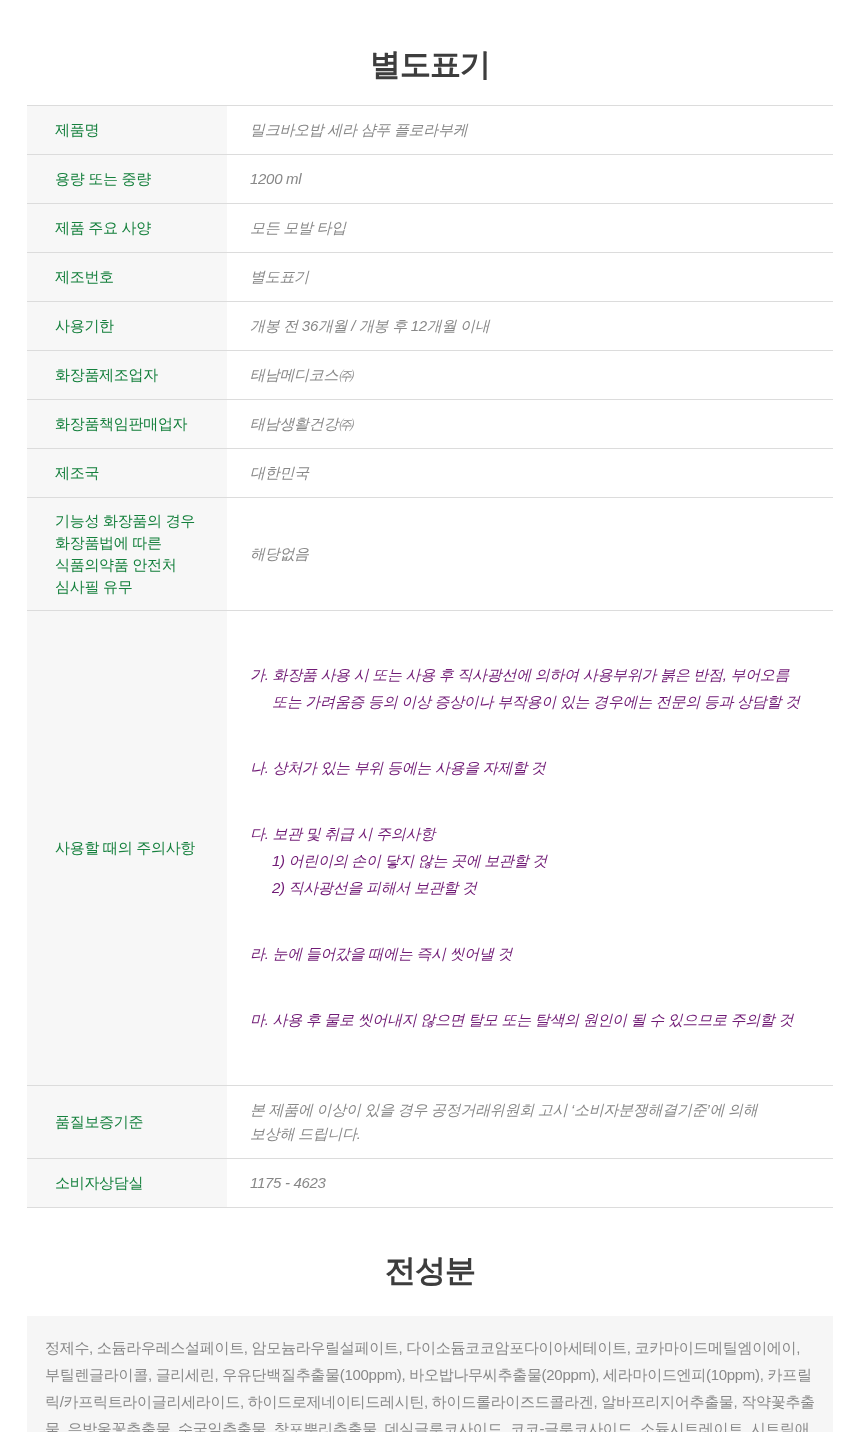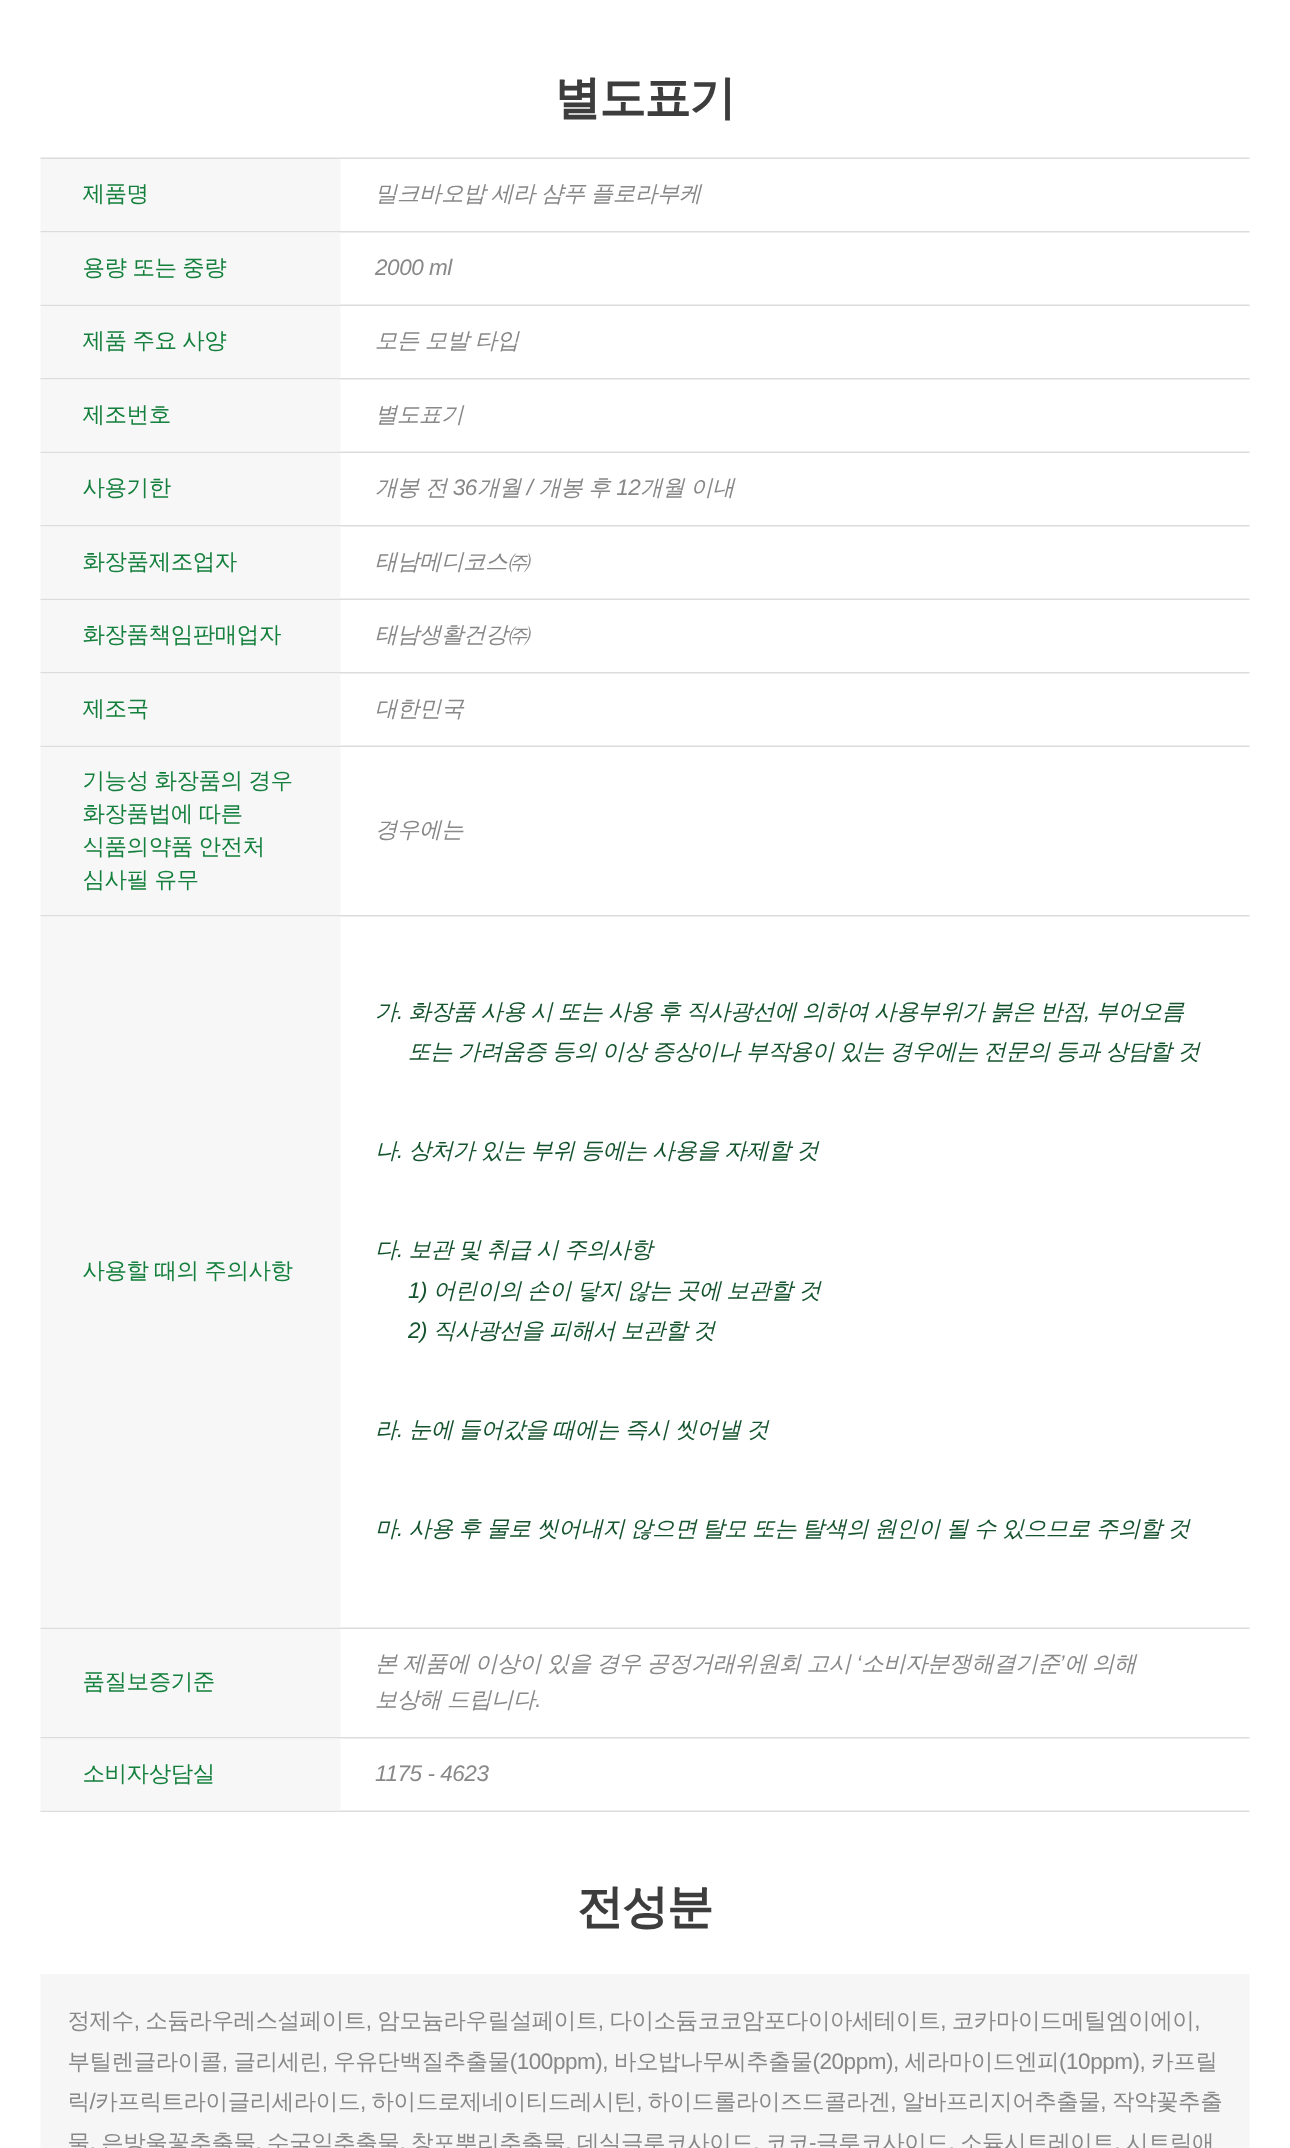--- a/index.html
+++ b/index.html
@@ -68,21 +68,21 @@
     padding-top: 26px;
     padding-bottom: 13px;
   }
   .para {
     margin: 0 0 15px 0;
     padding-left: 22px;
     text-indent: -22px;
     white-space: pre-wrap;
     font-size: 15px;
     line-height: 27px;
-    color: #14532d;
+    color: #701a75;
     letter-spacing: -0.3px;
   }
   .ingredients-title {
     padding-top: 44px;
   }
   .ingredients-box {
     margin-top: 26px;
     background: #f6f6f6;
     padding: 18px 18px;
     box-sizing: border-box;
@@ -105,21 +105,21 @@
 
   <div class="info-table">
 
     <div class="row">
       <div class="cell-label">제품명</div>
       <div class="cell-value">밀크바오밥 세라 샴푸 플로라부케</div>
     </div>
 
     <div class="row">
       <div class="cell-label">용량 또는 중량</div>
-      <div class="cell-value">2000 ml</div>
+      <div class="cell-value">1200 ml</div>
     </div>
 
     <div class="row">
       <div class="cell-label">제품 주요 사양</div>
       <div class="cell-value">모든 모발 타입</div>
     </div>
 
     <div class="row">
       <div class="cell-label">제조번호</div>
       <div class="cell-value">별도표기</div>
@@ -143,21 +143,21 @@
     <div class="row">
       <div class="cell-label">제조국</div>
       <div class="cell-value">대한민국</div>
     </div>
 
     <div class="row">
       <div class="cell-label">기능성 화장품의 경우
 화장품법에 따른
 식품의약품 안전처
 심사필 유무</div>
-      <div class="cell-value">경우에는</div>
+      <div class="cell-value">해당없음</div>
     </div>
 
     <div class="row">
       <div class="cell-label">사용할 때의 주의사항</div>
       <div class="cell-value cell-value--multi">
         <p class="para">가. 화장품 사용 시 또는 사용 후 직사광선에 의하여 사용부위가 붉은 반점, 부어오름
 또는 가려움증 등의 이상 증상이나 부작용이 있는 경우에는 전문의 등과 상담할 것</p>
         <p class="para">나. 상처가 있는 부위 등에는 사용을 자제할 것</p>
         <p class="para">다. 보관 및 취급 시 주의사항
 1) 어린이의 손이 닿지 않는 곳에 보관할 것

